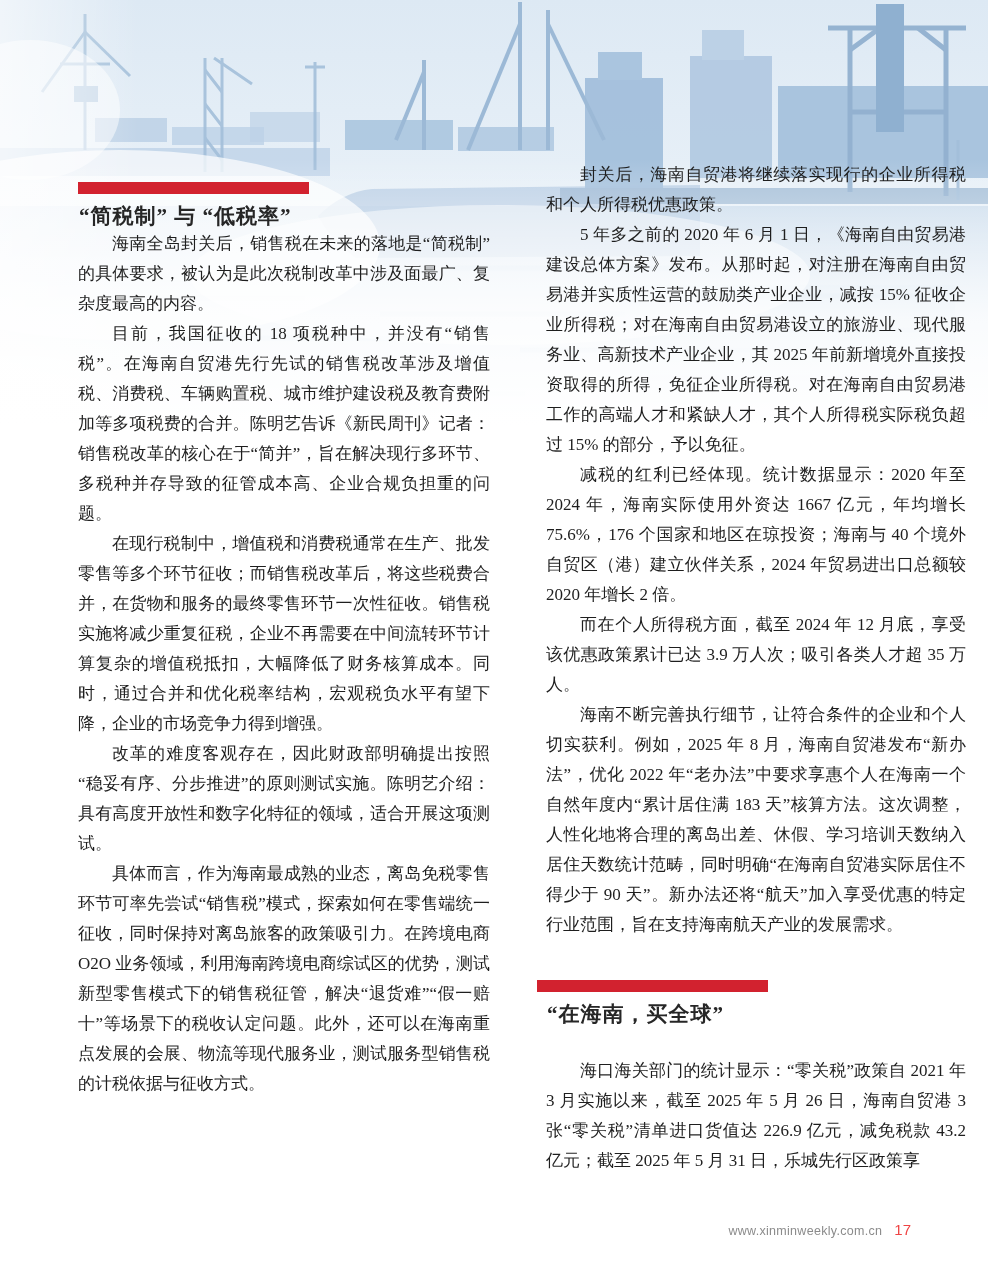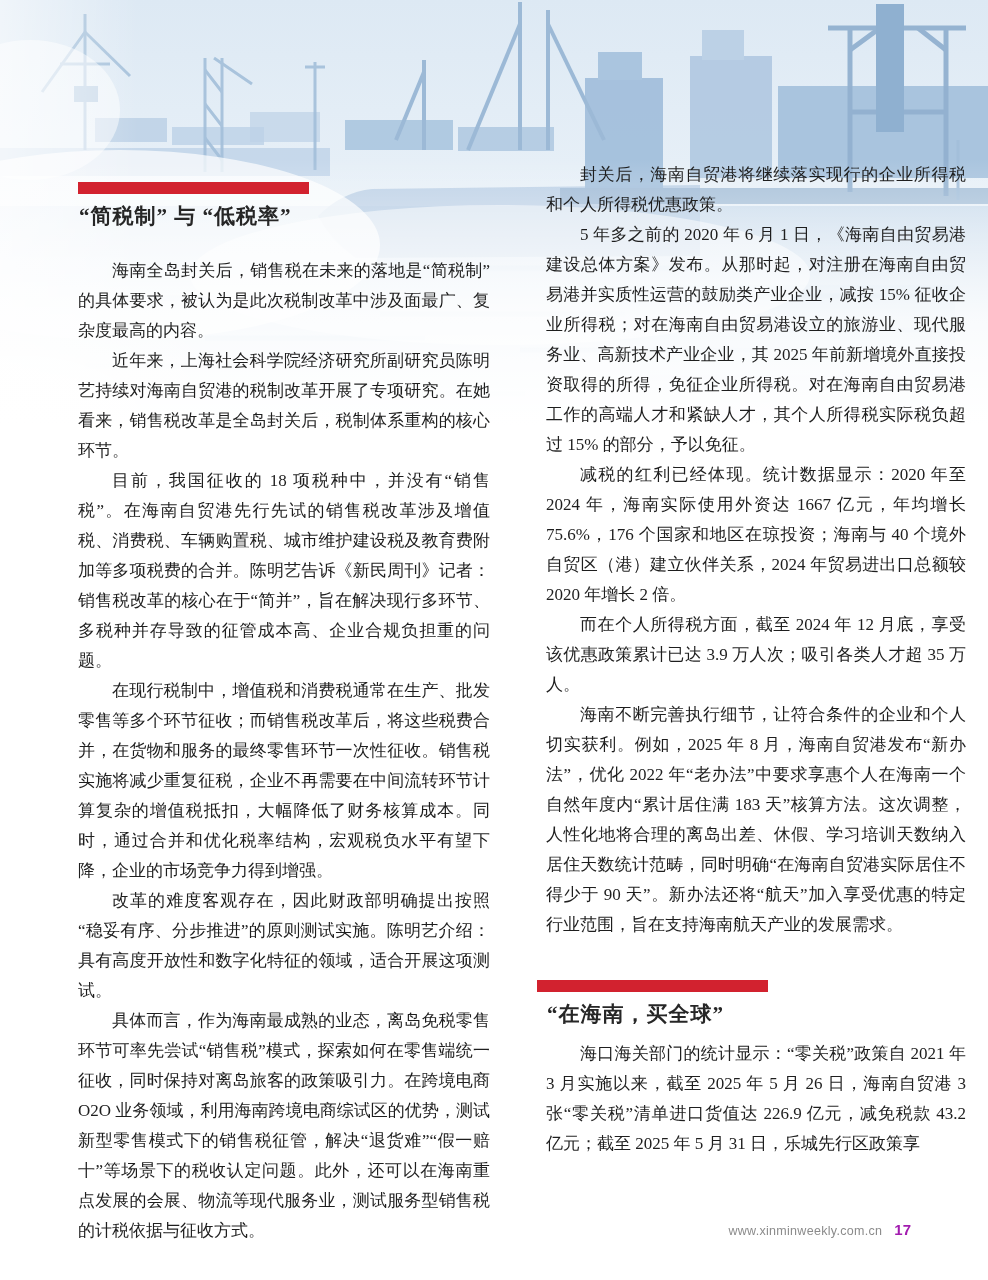--- a/index.html
+++ b/index.html
@@ -21,31 +21,31 @@
   
   .col{position:absolute;font-size:17px;line-height:30px;text-align:justify;}
   .col p{margin:0;text-indent:2em;}
   .col-left{left:78px;top:182px;width:412px;}
   .col-right{left:546px;top:160px;width:420px;}
   .section-bar{width:231px;height:12px;}
   .section-title{
     font-size:21px;font-weight:bold;color:#262626;letter-spacing:1px;
     margin:9px 0 0 1px;line-height:26px;
   }
-  .col-left .paras{margin-top:27px;}
+  .col-left .paras{}
   .col-right .section-bar{margin:40px 0 0 -9px;}
-  .col-right .paras-bottom{margin-top:12px;}
+  .col-right .paras-bottom{margin-top:29px;}
   
   .footer{
     position:absolute;top:1221px;right:77px;
     font-family:"Liberation Sans","DejaVu Sans",sans-serif;
     display:flex;align-items:baseline;gap:12px;margin-left:17px;
   }
   .site-url{font-size:12.5px;color:#8b8b8b;letter-spacing:.3px;}
-  .page-number{font-size:15px;color:#a21caf;font-weight:700;}
+  .page-number{font-size:15px;color:#ef4444;font-weight:400;}
 </style>
 </head>
 <body>
 
 <div class="page">
 
   <div class="photo">
     <svg viewBox="0 0 988 440" preserveAspectRatio="none">
       <defs>
         <linearGradient id="sky" x1="0" y1="0" x2="0" y2="1">
@@ -136,21 +136,20 @@
       <ellipse cx="30" cy="110" rx="90" ry="70" fill="#ffffff" opacity=".5"></ellipse>
     </svg>
     <div class="photo-fade"></div>
   </div>
 
   <div class="col col-left">
     <div class="section-bar" style="background: rgb(210, 34, 47);"></div>
     <h2 class="section-title">“简税制” 与 “低税率”</h2>
     <div class="paras">
       <p>海南全岛封关后，销售税在未来的落地是“简税制”的具体要求，被认为是此次税制改革中涉及面最广、复杂度最高的内容。</p>
-      <p>近年来，上海社会科学院经济研究所副研究员陈明艺持续对海南自贸港的税制改革开展了专项研究。在她看来，销售税改革是全岛封关后，税制体系重构的核心环节。</p>
       <p>目前，我国征收的 18 项税种中，并没有“销售税”。在海南自贸港先行先试的销售税改革涉及增值税、消费税、车辆购置税、城市维护建设税及教育费附加等多项税费的合并。陈明艺告诉《新民周刊》记者：销售税改革的核心在于“简并”，旨在解决现行多环节、多税种并存导致的征管成本高、企业合规负担重的问题。</p>
       <p>在现行税制中，增值税和消费税通常在生产、批发零售等多个环节征收；而销售税改革后，将这些税费合并，在货物和服务的最终零售环节一次性征收。销售税实施将减少重复征税，企业不再需要在中间流转环节计算复杂的增值税抵扣，大幅降低了财务核算成本。同时，通过合并和优化税率结构，宏观税负水平有望下降，企业的市场竞争力得到增强。</p>
       <p>改革的难度客观存在，因此财政部明确提出按照“稳妥有序、分步推进”的原则测试实施。陈明艺介绍：具有高度开放性和数字化特征的领域，适合开展这项测试。</p>
       <p>具体而言，作为海南最成熟的业态，离岛免税零售环节可率先尝试“销售税”模式，探索如何在零售端统一征收，同时保持对离岛旅客的政策吸引力。在跨境电商 O2O 业务领域，利用海南跨境电商综试区的优势，测试新型零售模式下的销售税征管，解决“退货难”“假一赔十”等场景下的税收认定问题。此外，还可以在海南重点发展的会展、物流等现代服务业，测试服务型销售税的计税依据与征收方式。</p>
     </div>
   </div>
 
   <div class="col col-right">
     <div class="paras-top">
       <p>封关后，海南自贸港将继续落实现行的企业所得税和个人所得税优惠政策。</p>

